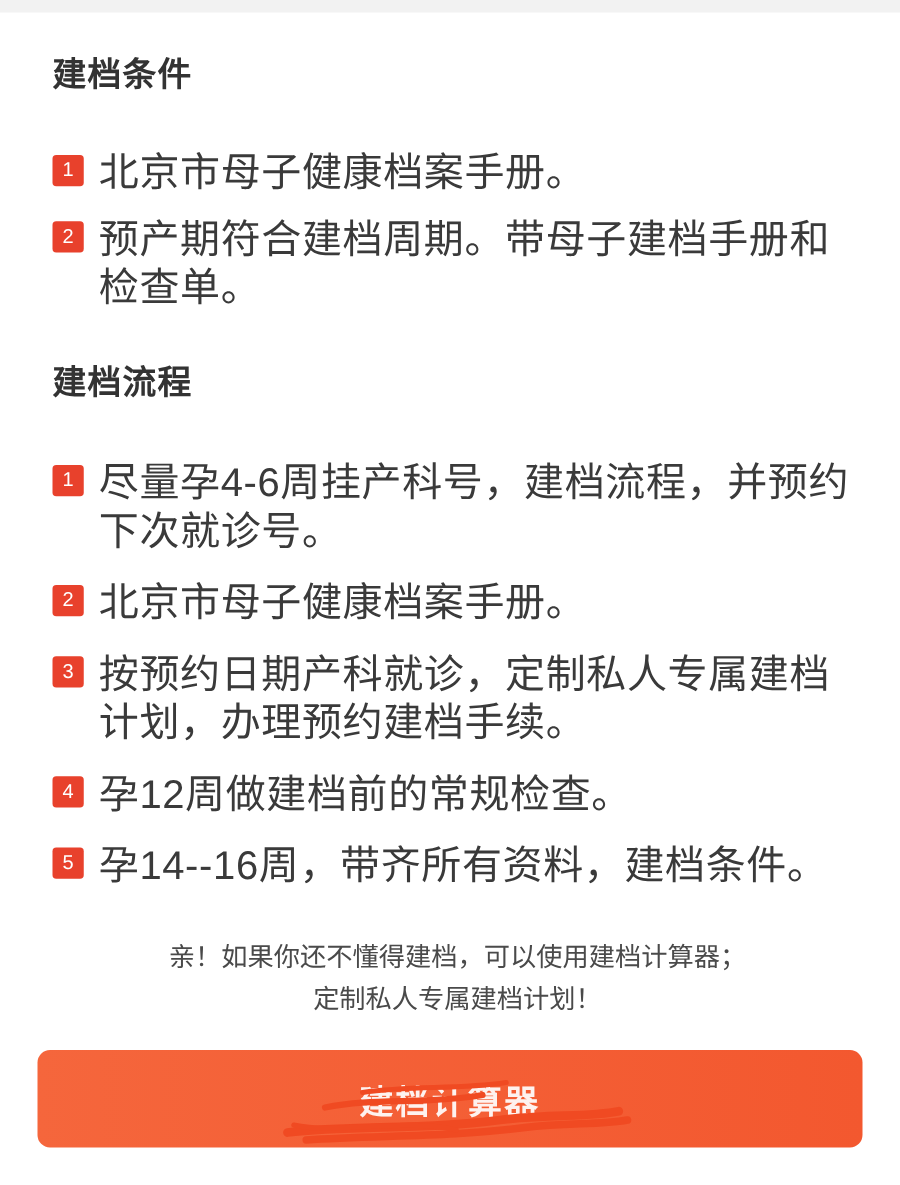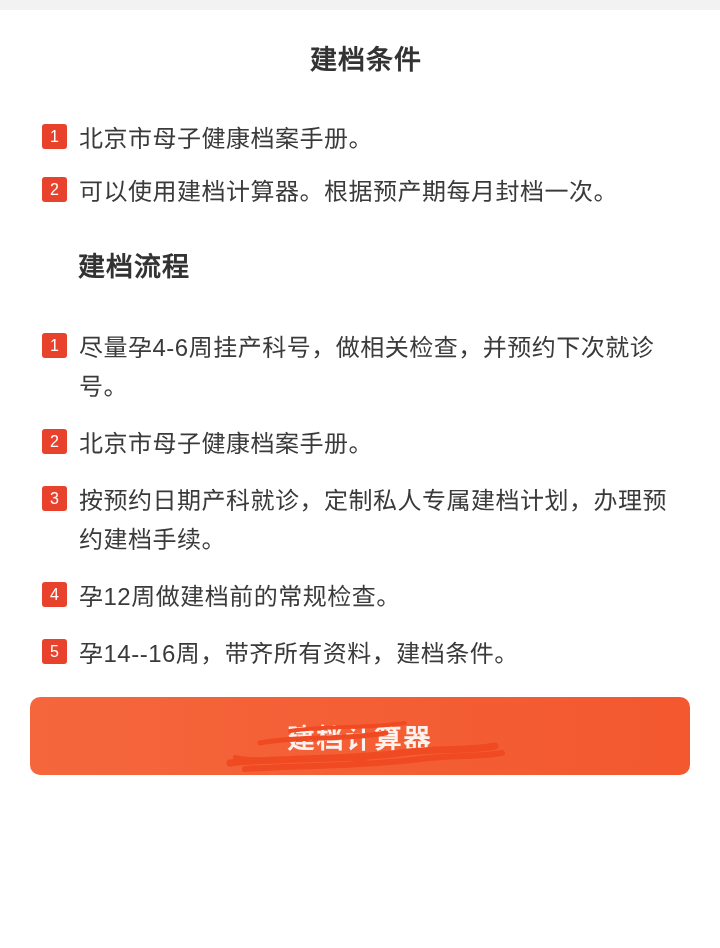--- a/index.html
+++ b/index.html
@@ -30,22 +30,22 @@
     padding: 0 30px 0 42px;
     box-sizing: border-box;
   }
   .section-title {
     font-size: 27px;
     font-weight: bold;
     color: #333333;
     letter-spacing: 1px;
     margin: 0;
   }
-  .title-1 { padding-top: 28px; text-align: center; }
-  .title-2 { padding-top: 20px; margin-left: 36px; }
+  .title-1 { padding-top: 28px; }
+  .title-2 { padding-top: 20px; }
   .list {
     margin: 0;
     padding: 0;
     list-style: none;
   }
   .list.first { margin-top: 42px; }
   .list.second { margin-top: 44px; }
   .list-item {
     display: flex;
     align-items: flex-start;
@@ -62,21 +62,21 @@
     color: #ffffff;
     font-size: 16px;
     line-height: 25px;
     text-align: center;
     border-radius: 3px;
     margin-top: 5px;
     margin-right: 12px;
     font-family: "Liberation Sans", sans-serif;
   }
   .item-text {
-    font-size: 24px;
+    font-size: 32px;
     line-height: 39px;
     color: #3a3a3a;
     letter-spacing: 0.5px;
     flex: 1 1 auto;
   }
   .promo {
     margin-top: 38px;
     text-align: center;
     font-size: 21px;
     line-height: 33px;
@@ -138,49 +138,53 @@
 
     <h2 class="section-title title-1">建档条件</h2>
 
     <ul class="list first">
       <li class="list-item">
         <span class="num-badge">1</span>
         <span class="item-text">北京市母子健康档案手册。</span>
       </li>
       <li class="list-item">
         <span class="num-badge">2</span>
-        <span class="item-text">可以使用建档计算器。根据预产期每月封档一次。</span>
+        <span class="item-text">预产期符合建档周期。带母子建档手册和检查单。</span>
       </li>
     </ul>
 
     <h2 class="section-title title-2">建档流程</h2>
 
     <ul class="list second">
       <li class="list-item">
         <span class="num-badge">1</span>
-        <span class="item-text">尽量孕4-6周挂产科号，做相关检查，并预约下次就诊号。</span>
+        <span class="item-text">尽量孕4-6周挂产科号，建档流程，并预约下次就诊号。</span>
       </li>
       <li class="list-item">
         <span class="num-badge">2</span>
         <span class="item-text">北京市母子健康档案手册。</span>
       </li>
       <li class="list-item">
         <span class="num-badge">3</span>
         <span class="item-text">按预约日期产科就诊，定制私人专属建档计划，办理预约建档手续。</span>
       </li>
       <li class="list-item">
         <span class="num-badge">4</span>
         <span class="item-text">孕12周做建档前的常规检查。</span>
       </li>
       <li class="list-item">
         <span class="num-badge">5</span>
         <span class="item-text">孕14--16周，带齐所有资料，建档条件。</span>
       </li>
     </ul>
 
+    <div class="promo">
+      <span class="promo-line">亲！如果你还不懂得建档，可以使用建档计算器；</span>
+      <span class="promo-line">定制私人专属建档计划！</span>
+    </div>
 
   </div>
 
   <div class="cta-wrap">
     <button class="cta-button">
       <span class="cta-label">建档计算器</span>
       <svg class="scribble" viewBox="0 0 340 90">
         <path d="M40 72 C90 66, 150 70, 210 62 C250 57, 280 60, 305 55" stroke="#f04a22" stroke-width="7" fill="none" stroke-linecap="round"></path>
         <path d="M55 78 C110 74, 170 76, 230 68 C265 64, 290 66, 312 62" stroke="#f04a22" stroke-width="6" fill="none" stroke-linecap="round"></path>
         <path d="M70 52 C110 44, 150 50, 196 42" stroke="#f04a22" stroke-width="5" fill="none" stroke-linecap="round"></path>

